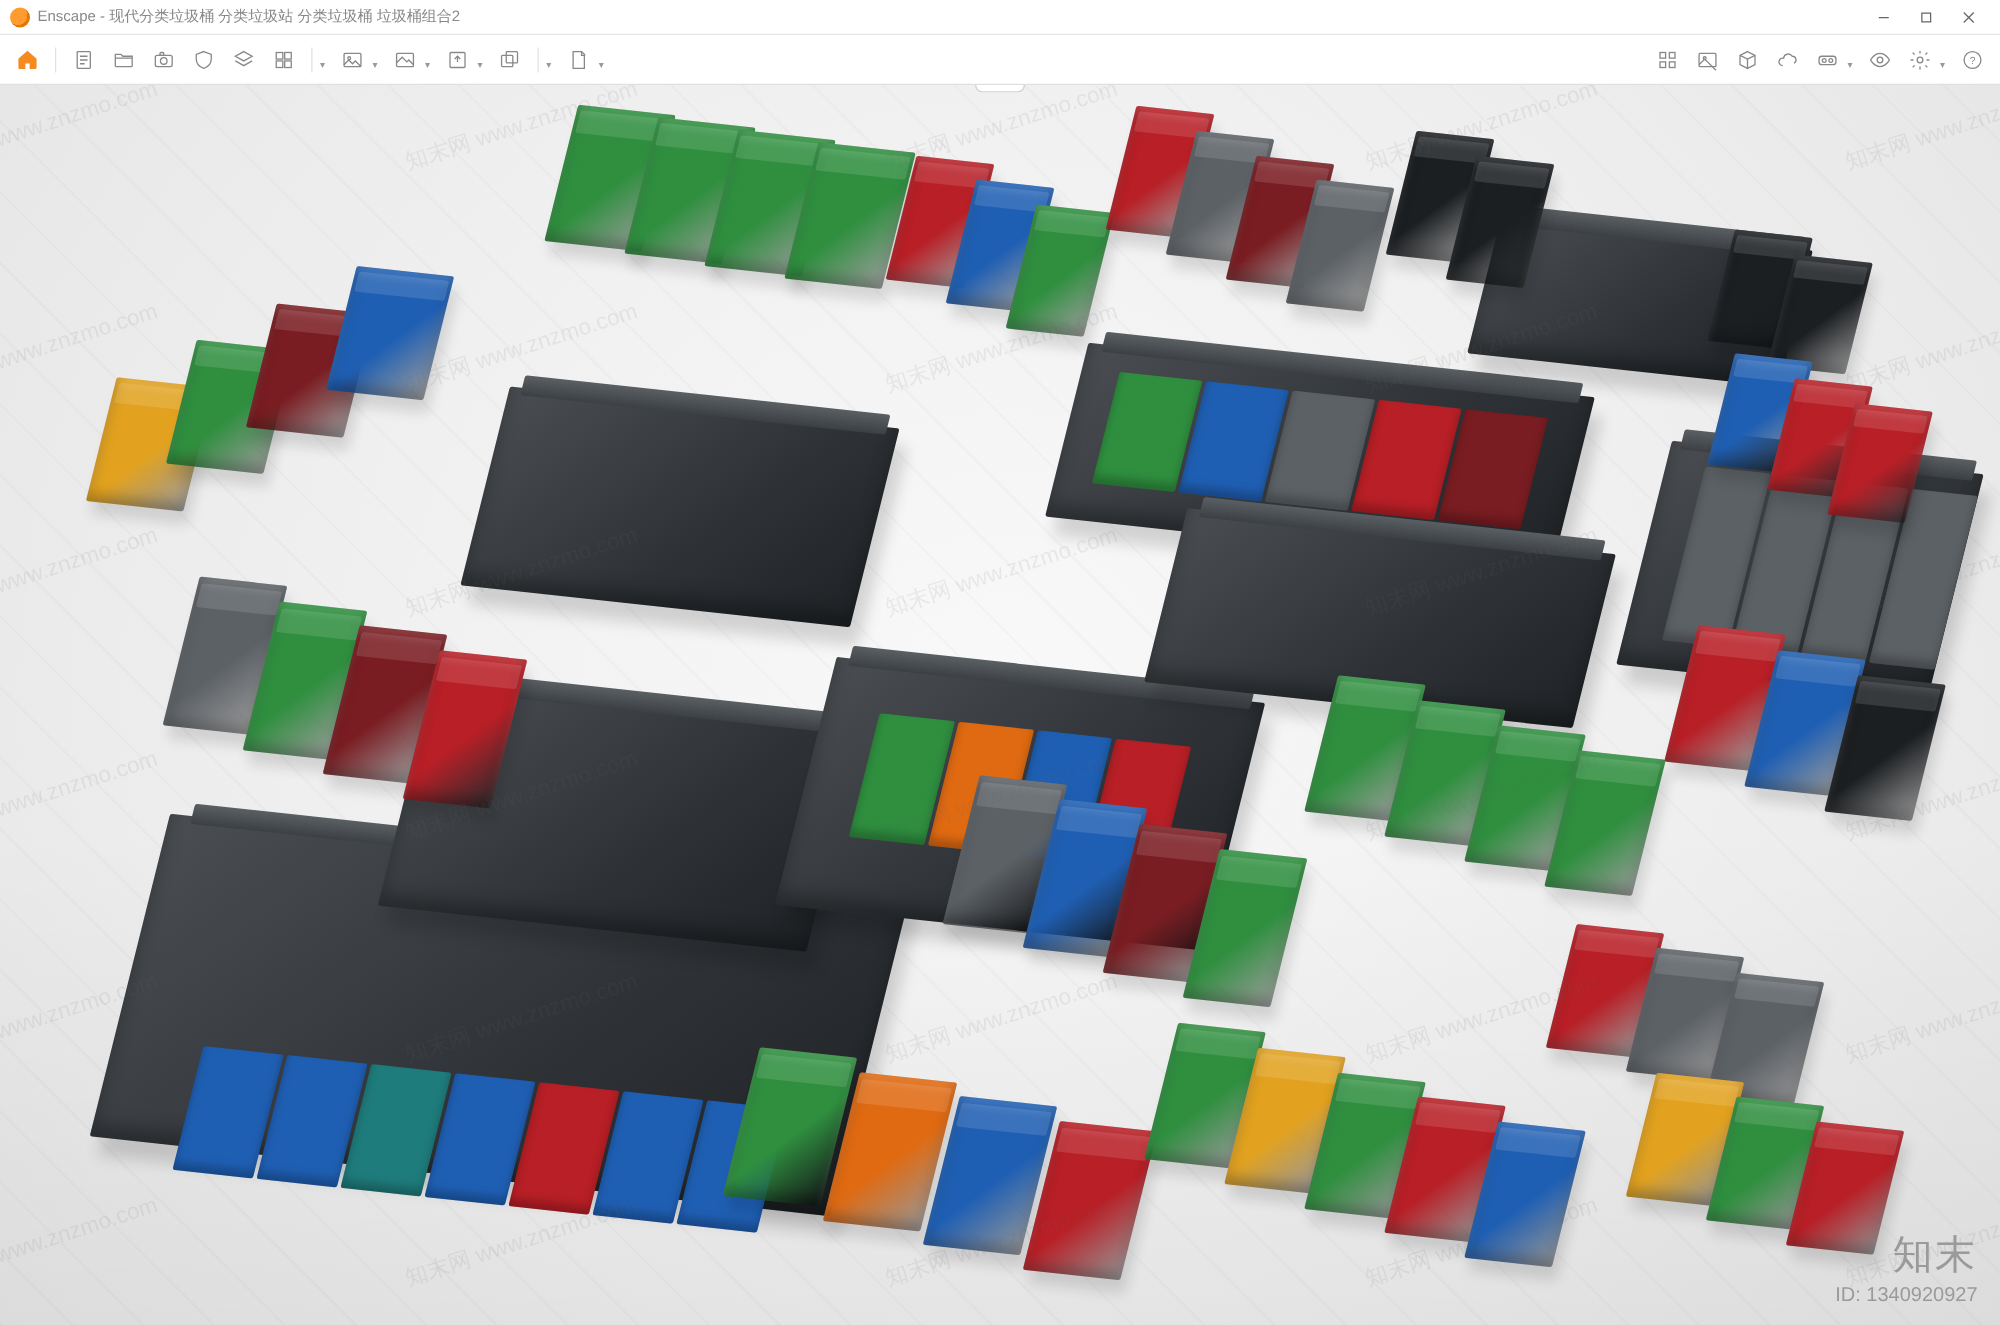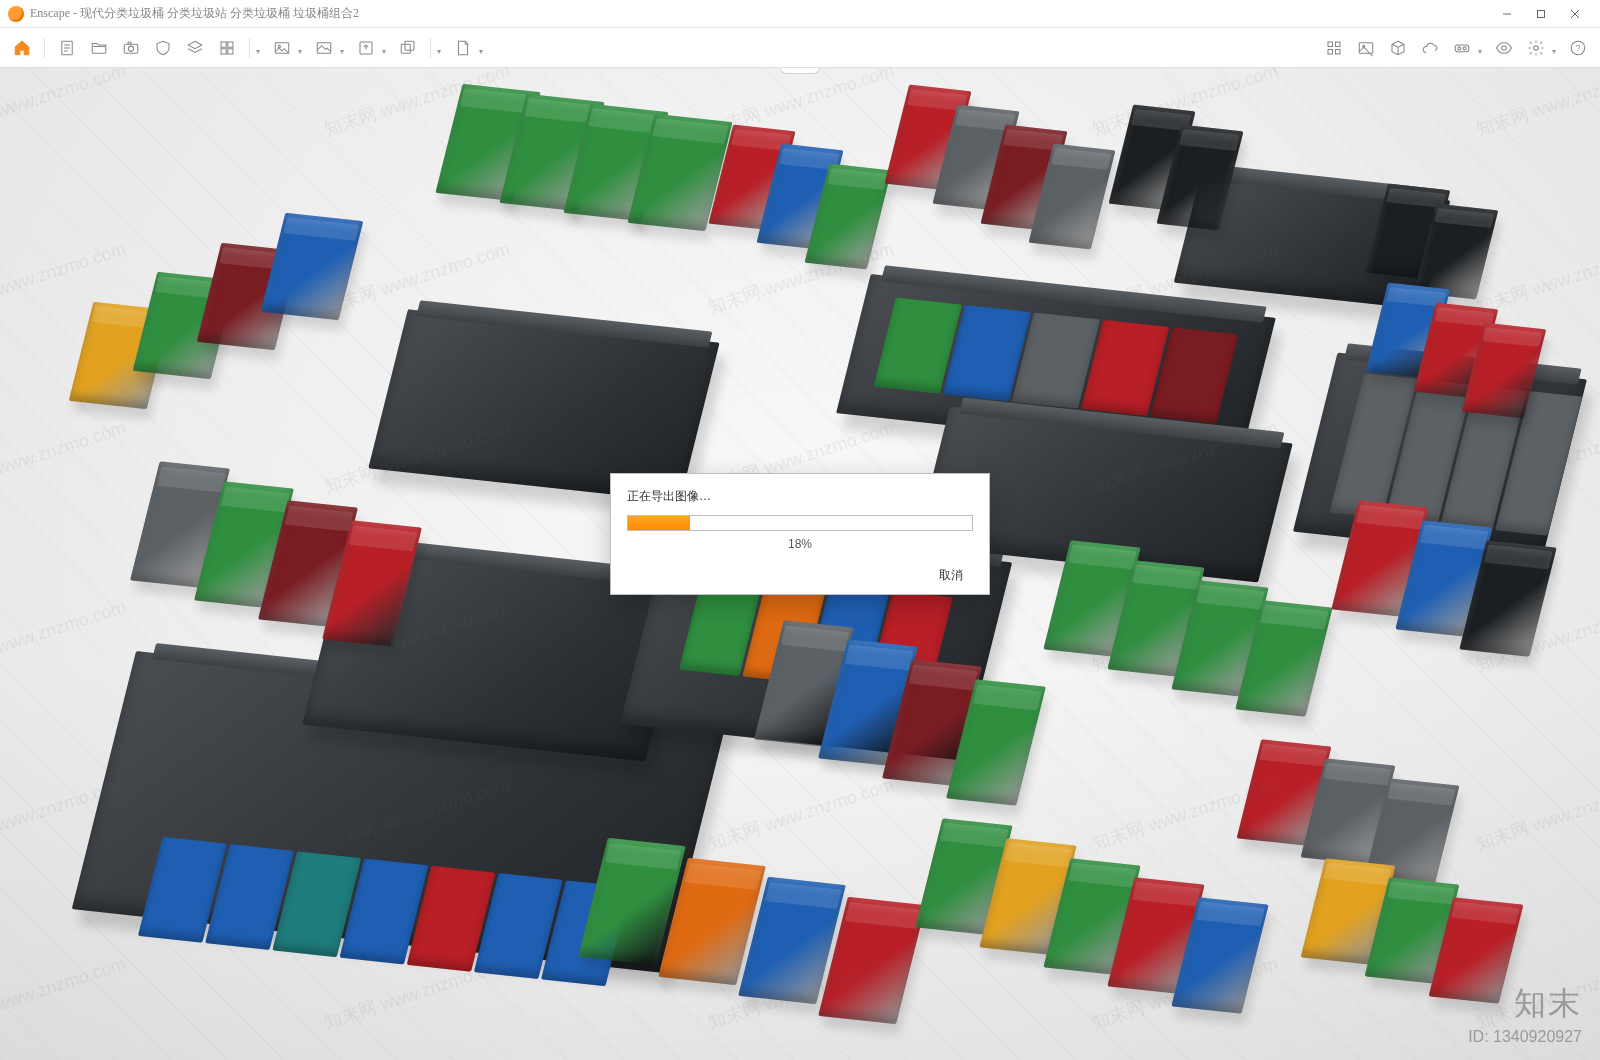--- a/index.html
+++ b/index.html
@@ -15,21 +15,21 @@
     padding: 0 8px;
     font-size: 12px;
     color: #888;
   }
   .titlebar .logo {
     width: 16px; height: 16px; margin-right: 6px;
     background: radial-gradient(circle at 40% 40%, #ff9b2f 0 55%, #e47500 56% 100%);
     border-radius: 50%;
     flex-shrink: 0;
   }
-  .titlebar .title-text { flex: 0 0 auto; font-family: Liberation Serif, serif; }
+  .titlebar .title-text { flex: 0 0 auto; }
   .titlebar .spacer { flex: 1; }
   .win-btn {
     width: 34px; height: 100%; display: flex; align-items: center; justify-content: center;
     color: #666; font-size: 12px;
   }
   .win-btn svg { width: 10px; height: 10px; }
 
   .toolbar {
     height: 40px;
     background: #ffffff;
@@ -432,28 +432,18 @@
       <div class="wm" style="left: 44%; top: 74%;">知末网 www.znzmo.com</div>
       <div class="wm" style="left: 68%; top: 74%;">知末网 www.znzmo.com</div>
       <div class="wm" style="left: 92%; top: 74%;">知末网 www.znzmo.com</div>
       <div class="wm" style="left: -4%; top: 92%;">知末网 www.znzmo.com</div>
       <div class="wm" style="left: 20%; top: 92%;">知末网 www.znzmo.com</div>
       <div class="wm" style="left: 44%; top: 92%;">知末网 www.znzmo.com</div>
       <div class="wm" style="left: 68%; top: 92%;">知末网 www.znzmo.com</div>
       <div class="wm" style="left: 92%; top: 92%;">知末网 www.znzmo.com</div>
     </div>
 
-  <div class="dialog">
-    <div class="dlg-title">正在导出图像…</div>
-    <div class="progress-outer">
-      <div class="progress-inner" id="progress-inner" style="width: 18%;"></div>
-    </div>
-    <div class="pct">18%</div>
-    <div class="dlg-actions">
-      <span>取消</span>
-    </div>
-  </div>
 
   <div class="corner-brand">
     <div class="brand-name">知末</div>
     <div class="brand-id">ID: 1340920927</div>
   </div>
 </div>
 
 </body></html>

